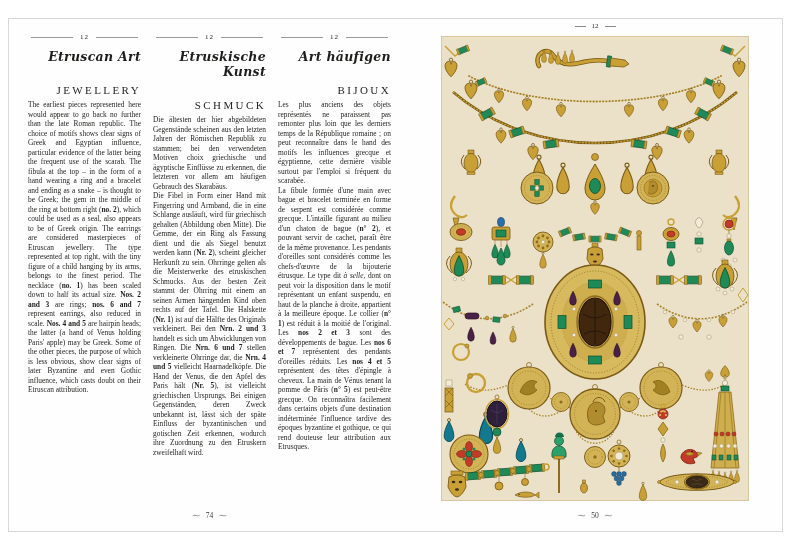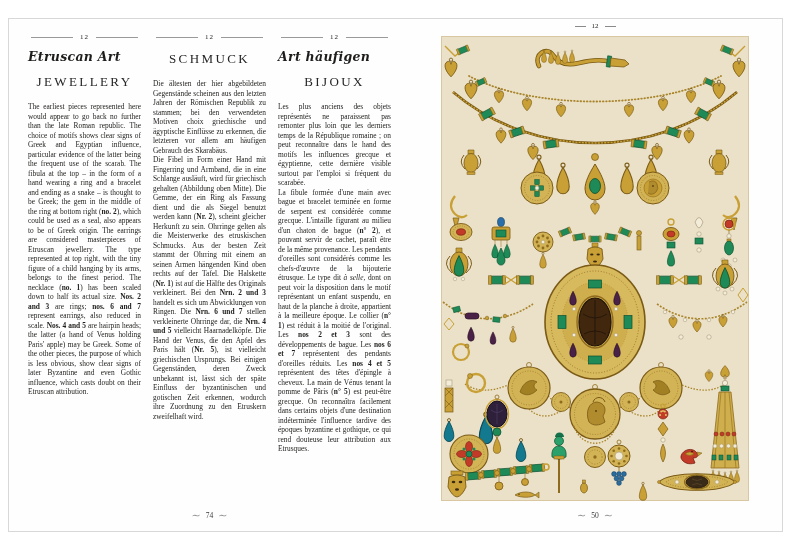--- a/index.html
+++ b/index.html
@@ -11,25 +11,25 @@
     position:absolute;left:8px;top:18px;width:773px;height:512px;
     border:1px solid #d8d8d8;background:#fefefe;
   }
   
   .col{position:absolute;top:14px;width:113px;}
   .c0{left:19px}.c1{left:144px}.c2{left:269px}
   .numrule{display:flex;align-items:center;gap:7px;padding:0 3px;}
   .numrule i{flex:1;height:1px;background:#9a9a9a;}
   .numrule b{font-weight:400;font-size:7px;letter-spacing:1px;}
   .ctitle{
-    text-align:left;font-family:"DejaVu Serif", serif;font-style:italic;
+    text-align:right;font-family:"DejaVu Serif", serif;font-style:italic;
     font-weight:700;font-size:12.5px;margin-top:8px;letter-spacing:.3px;
   }
-  .csub{text-align:center;font-size:13px;letter-spacing:2.4px;margin-top:10px;color:#262626;white-space:nowrap;}
-  .cbody{margin-top:12px;font-size:7.4px;line-height:9.5px;text-align:justify;}
+  .csub{text-align:right;font-size:11px;letter-spacing:2.4px;margin-top:20px;color:#262626;white-space:nowrap;}
+  .cbody{margin-top:4px;font-size:7.4px;line-height:9.5px;text-align:justify;}
   .cbody p{margin:0;}
   
   .rp-head{
     position:absolute;left:432px;top:0;width:308px;height:14px;
     display:flex;align-items:center;justify-content:center;gap:6px;
   }
   .rp-head i{width:11px;height:1px;background:#8a8a8a;}
   .rp-head b{font-weight:400;font-size:7px;}
   .plate-wrap{position:absolute;left:432px;top:17px;width:308px;height:465px;}
   
@@ -58,20 +58,21 @@
         <p><span>The earliest pieces represented here would appear to go back no further than the late Roman republic. The choice of motifs shows clear signs of Greek and Egyptian influence, particular evidence of the latter being the frequent use of the scarab. The fibula at the top – in the form of a hand wearing a ring and a bracelet and ending as a snake – is thought to be Greek; the gem in the middle of the ring at bottom right (</span><span style="font-weight: 700;">no. 2</span><span>), which could be used as a seal, also appears to be of Greek origin. The earrings are considered masterpieces of Etruscan jewellery. The type represented at top right, with the tiny figure of a child hanging by its arms, belongs to the finest period. The necklace (</span><span style="font-weight: 700;">no. 1</span><span>) has been scaled down to half its actual size. </span><span style="font-weight: 700;">Nos. 2 and 3</span><span> are rings; </span><span style="font-weight: 700;">nos. 6 and 7</span><span> represent earrings, also reduced in scale. </span><span style="font-weight: 700;">Nos. 4 and 5</span><span> are hairpin heads; the latter (a hand of Venus holding Paris' apple) may be Greek. Some of the other pieces, the purpose of which is less obvious, show clear signs of later Byzantine and even Gothic influence, which casts doubt on their Etruscan attribution.</span></p>
       </div>
   </div>
 
   <div class="col c1">
     <div class="numrule">
       <i></i>
         <b>12</b>
         <i></i>
     </div>
+    <div class="ctitle">Etruskische Kunst</div>
     <div class="csub">SCHMUCK</div>
     <div class="cbody">
         <p><span>Die ältesten der hier abgebildeten Gegenstände scheinen aus den letzten Jahren der Römischen Republik zu stammen; bei den verwendeten Motiven choix griechische und ägyptische Einflüsse zu erkennen, die letzteren vor allem am häufigen Gebrauch des Skarabäus.</span></p>
         <p><span>Die Fibel in Form einer Hand mit Fingerring und Armband, die in eine Schlange ausläuft, wird für griechisch gehalten (Abbildung oben Mitte). Die Gemme, der ein Ring als Fassung dient und die als Siegel benutzt werden kann (</span><span style="font-weight: 700;">Nr. 2</span><span>), scheint gleicher Herkunft zu sein. Ohrringe gelten als die Meisterwerke des etruskischen Schmucks. Aus der besten Zeit stammt der Ohrring mit einem an seinen Armen hängenden Kind oben rechts auf der Tafel. Die Halskette (</span><span style="font-weight: 700;">Nr. 1</span><span>) ist auf die Hälfte des Originals verkleinert. Bei den </span><span style="font-weight: 700;">Nrn. 2 und 3</span><span> handelt es sich um Abwicklungen von Ringen. Die </span><span style="font-weight: 700;">Nrn. 6 und 7</span><span> stellen verkleinerte Ohrringe dar, die </span><span style="font-weight: 700;">Nrn. 4 und 5</span><span> vielleicht Haarnadelköpfe. Die Hand der Venus, die den Apfel des Paris hält (</span><span style="font-weight: 700;">Nr. 5</span><span>), ist vielleicht griechischen Ursprungs. Bei einigen Gegenständen, deren Zweck unbekannt ist, lässt sich der späte Einfluss der byzantinischen und gotischen Zeit erkennen, wodurch ihre Zuordnung zu den Etruskern zweifelhaft wird.</span></p>
       </div>
   </div>
 
   <div class="col c2">
     <div class="numrule">
       <i></i>

